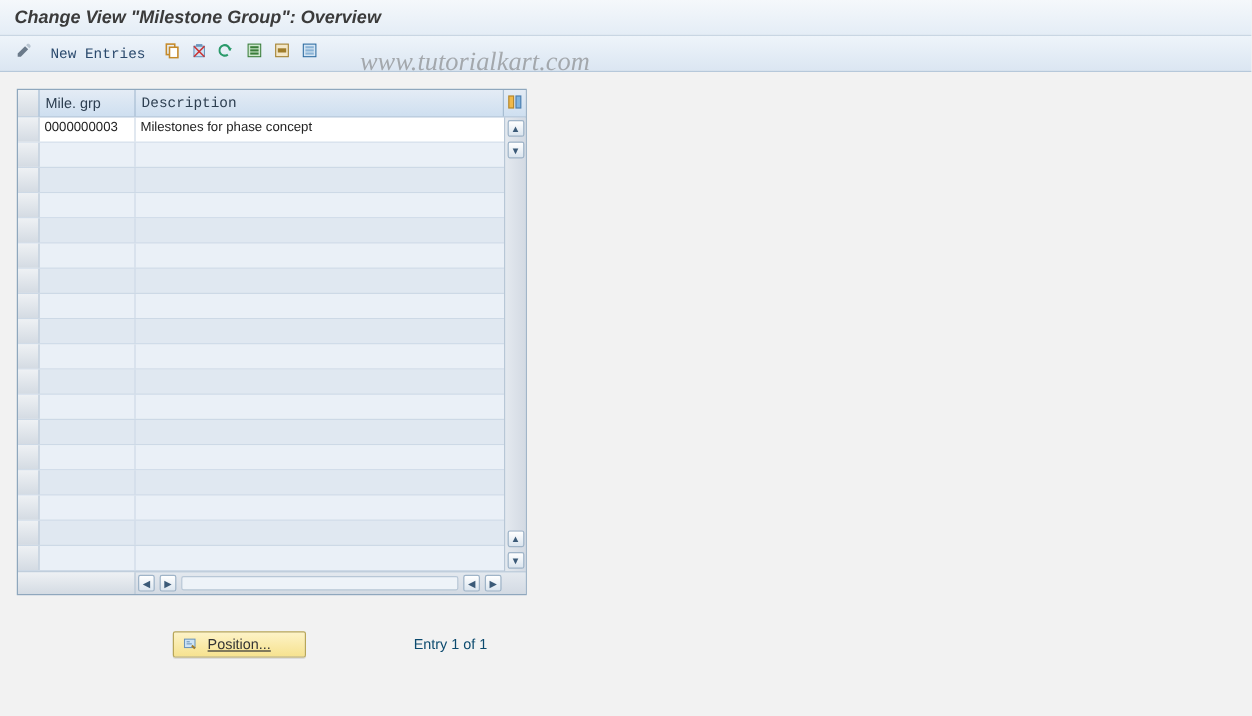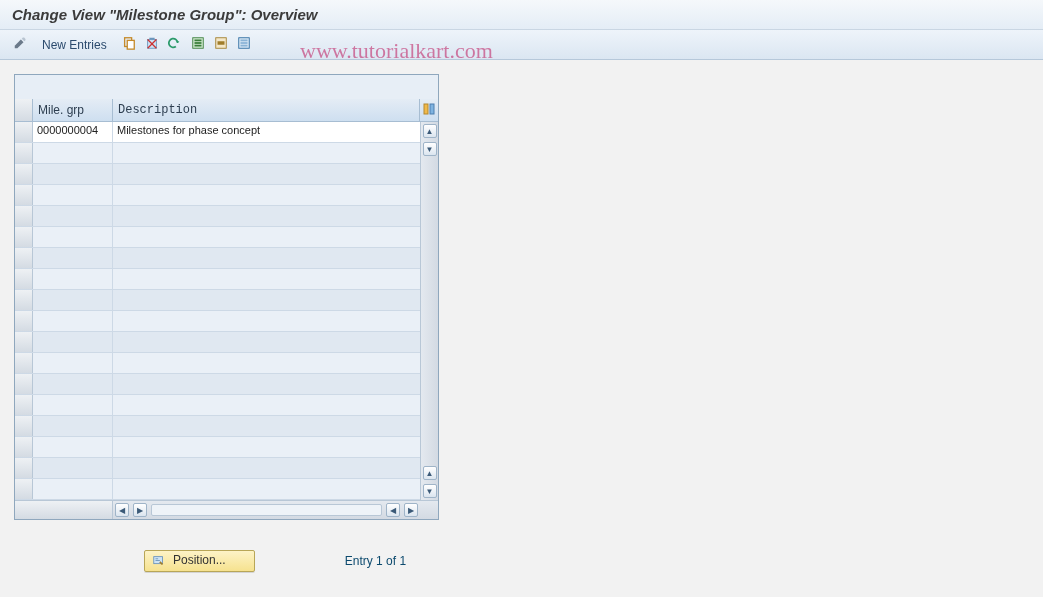--- a/index.html
+++ b/index.html
@@ -21,23 +21,24 @@
       font-size: 15px;
       font-style: italic;
       font-weight: bold;
       color: #3b3b3b;
     }
     .toolbar {
       background: linear-gradient(#eef4fa, #dbe6f2);
       border-bottom: 1px solid #b6c8da;
       padding: 4px 10px;
       display: flex;
-      align-items: center;
+      align-items: flex-start;
       gap: 3px;
       height: 30px;
+      font-family: Liberation Mono, monospace;
     }
     .tb-btn {
       width: 20px;
       height: 20px;
       border: 1px solid transparent;
       border-radius: 3px;
       display: inline-flex;
       align-items: center;
       justify-content: center;
       cursor: pointer;
@@ -52,38 +53,38 @@
       color: #2b4a6d;
       font-size: 12px;
       display: inline-flex;
       align-items: center;
     }
     .watermark {
       position: absolute;
       left: 300px;
       top: 38px;
       font-size: 22px;
-      color: #be185d;
+      color: #737373;
       opacity: 0.55;
       pointer-events: none;
       font-family: Georgia, serif;
+      font-style: italic;
     }
     .content { padding: 14px; }
     .grid-wrap {
       width: 425px;
       border: 1px solid #8fa7bd;
       background: #e7eef6;
       display: flex;
       flex-direction: column;
     }
     .grid-head {
       display: flex;
       background: linear-gradient(#e4ecf5, #cedff0);
       border-bottom: 1px solid #a7bdd2;
-      margin-top: 24px;
     }
     .gh-sel { width: 18px; border-right: 1px solid #a7bdd2; height: 22px; background: linear-gradient(#eef1f4,#d4dbe3);}
     .gh-cell {
       border-right: 1px solid #a7bdd2;
       height: 22px;
       display: flex; align-items: center;
       padding: 0 5px; color: #2d3e50;
     }
     .gh-id { width: 80px; }
     .gh-desc { flex: 1; font-family: Liberation Mono, monospace; }
@@ -107,27 +108,28 @@
     }
     .hsb-spacer-left { width: 98px; border-right:1px solid #b8c7d6; height:100%; background: linear-gradient(#eef1f4,#d4dbe3);}
     .hsb-btn { width:14px; height:14px; margin:0 2px; border:1px solid #9fb4c8; border-radius:2px; background:linear-gradient(#fff,#dbe5ef); font-size:8px; display:flex;align-items:center;justify-content:center;cursor:pointer;color:#3b5a78;}
     .hsb-track { flex:1; height:12px; border:1px solid #b8c7d6; background:#eef3f8; margin:0 2px; border-radius:2px;}
     .hsb-end { width:18px; }
     .footer-row {
       display:flex; align-items:center; gap: 90px;
       margin-top: 30px; padding-left: 130px;
     }
     .position-btn {
-      display:inline-flex; align-items:flex-start; gap:6px;
+      display:inline-flex; align-items:center; gap:6px;
       padding: 2px 28px 2px 6px;
       border: 1px solid #b8a657;
       background: linear-gradient(#fdf3c7, #f6e28f);
       border-radius:2px; cursor:pointer; color:#333;
       box-shadow: 0 1px 0 rgba(0,0,0,0.12);
       font-size:12px;
+      text-decoration:underline;
     }
     .position-btn .icon-slot { width:16px;height:16px;display:inline-flex;align-items:center;justify-content:center;font-size:12px;}
     .entry-text { color:#0c4a6e; font-size:12px; }
 
     
     .ic-pencil { color:#556; }
     .ic-copy { color:#c58a2a; }
     .ic-undo { color:#2a7; transform: scaleX(-1);}
     .ic-sel  { color:#3a7d3a; }
     .ic-sel2 { color:#a07d2a; }
@@ -220,21 +222,21 @@
               <rect x="1" y="1" width="4" height="10" fill="#f0b94a" stroke="#b4882e"></rect>
               <rect x="7" y="1" width="4" height="10" fill="#7fb3e0" stroke="#4d7faf"></rect>
             </svg>
         </span>
       </div>
     </div>
     <div class="grid-body">
       <div class="gb-rows" id="gb-rows">
           <div class="gb-row data">
             <div class="rc-sel"></div>
-            <div class="rc-id">0000000004</div>
+            <div class="rc-id">0000000003</div>
             <div class="rc-desc">Milestones for phase concept</div>
           </div>
           <div class="gb-row">
             <div class="rc-sel"></div>
             <div class="rc-id"></div>
             <div class="rc-desc"></div>
           </div>
           <div class="gb-row alt">
             <div class="rc-sel"></div>
             <div class="rc-id"></div>

